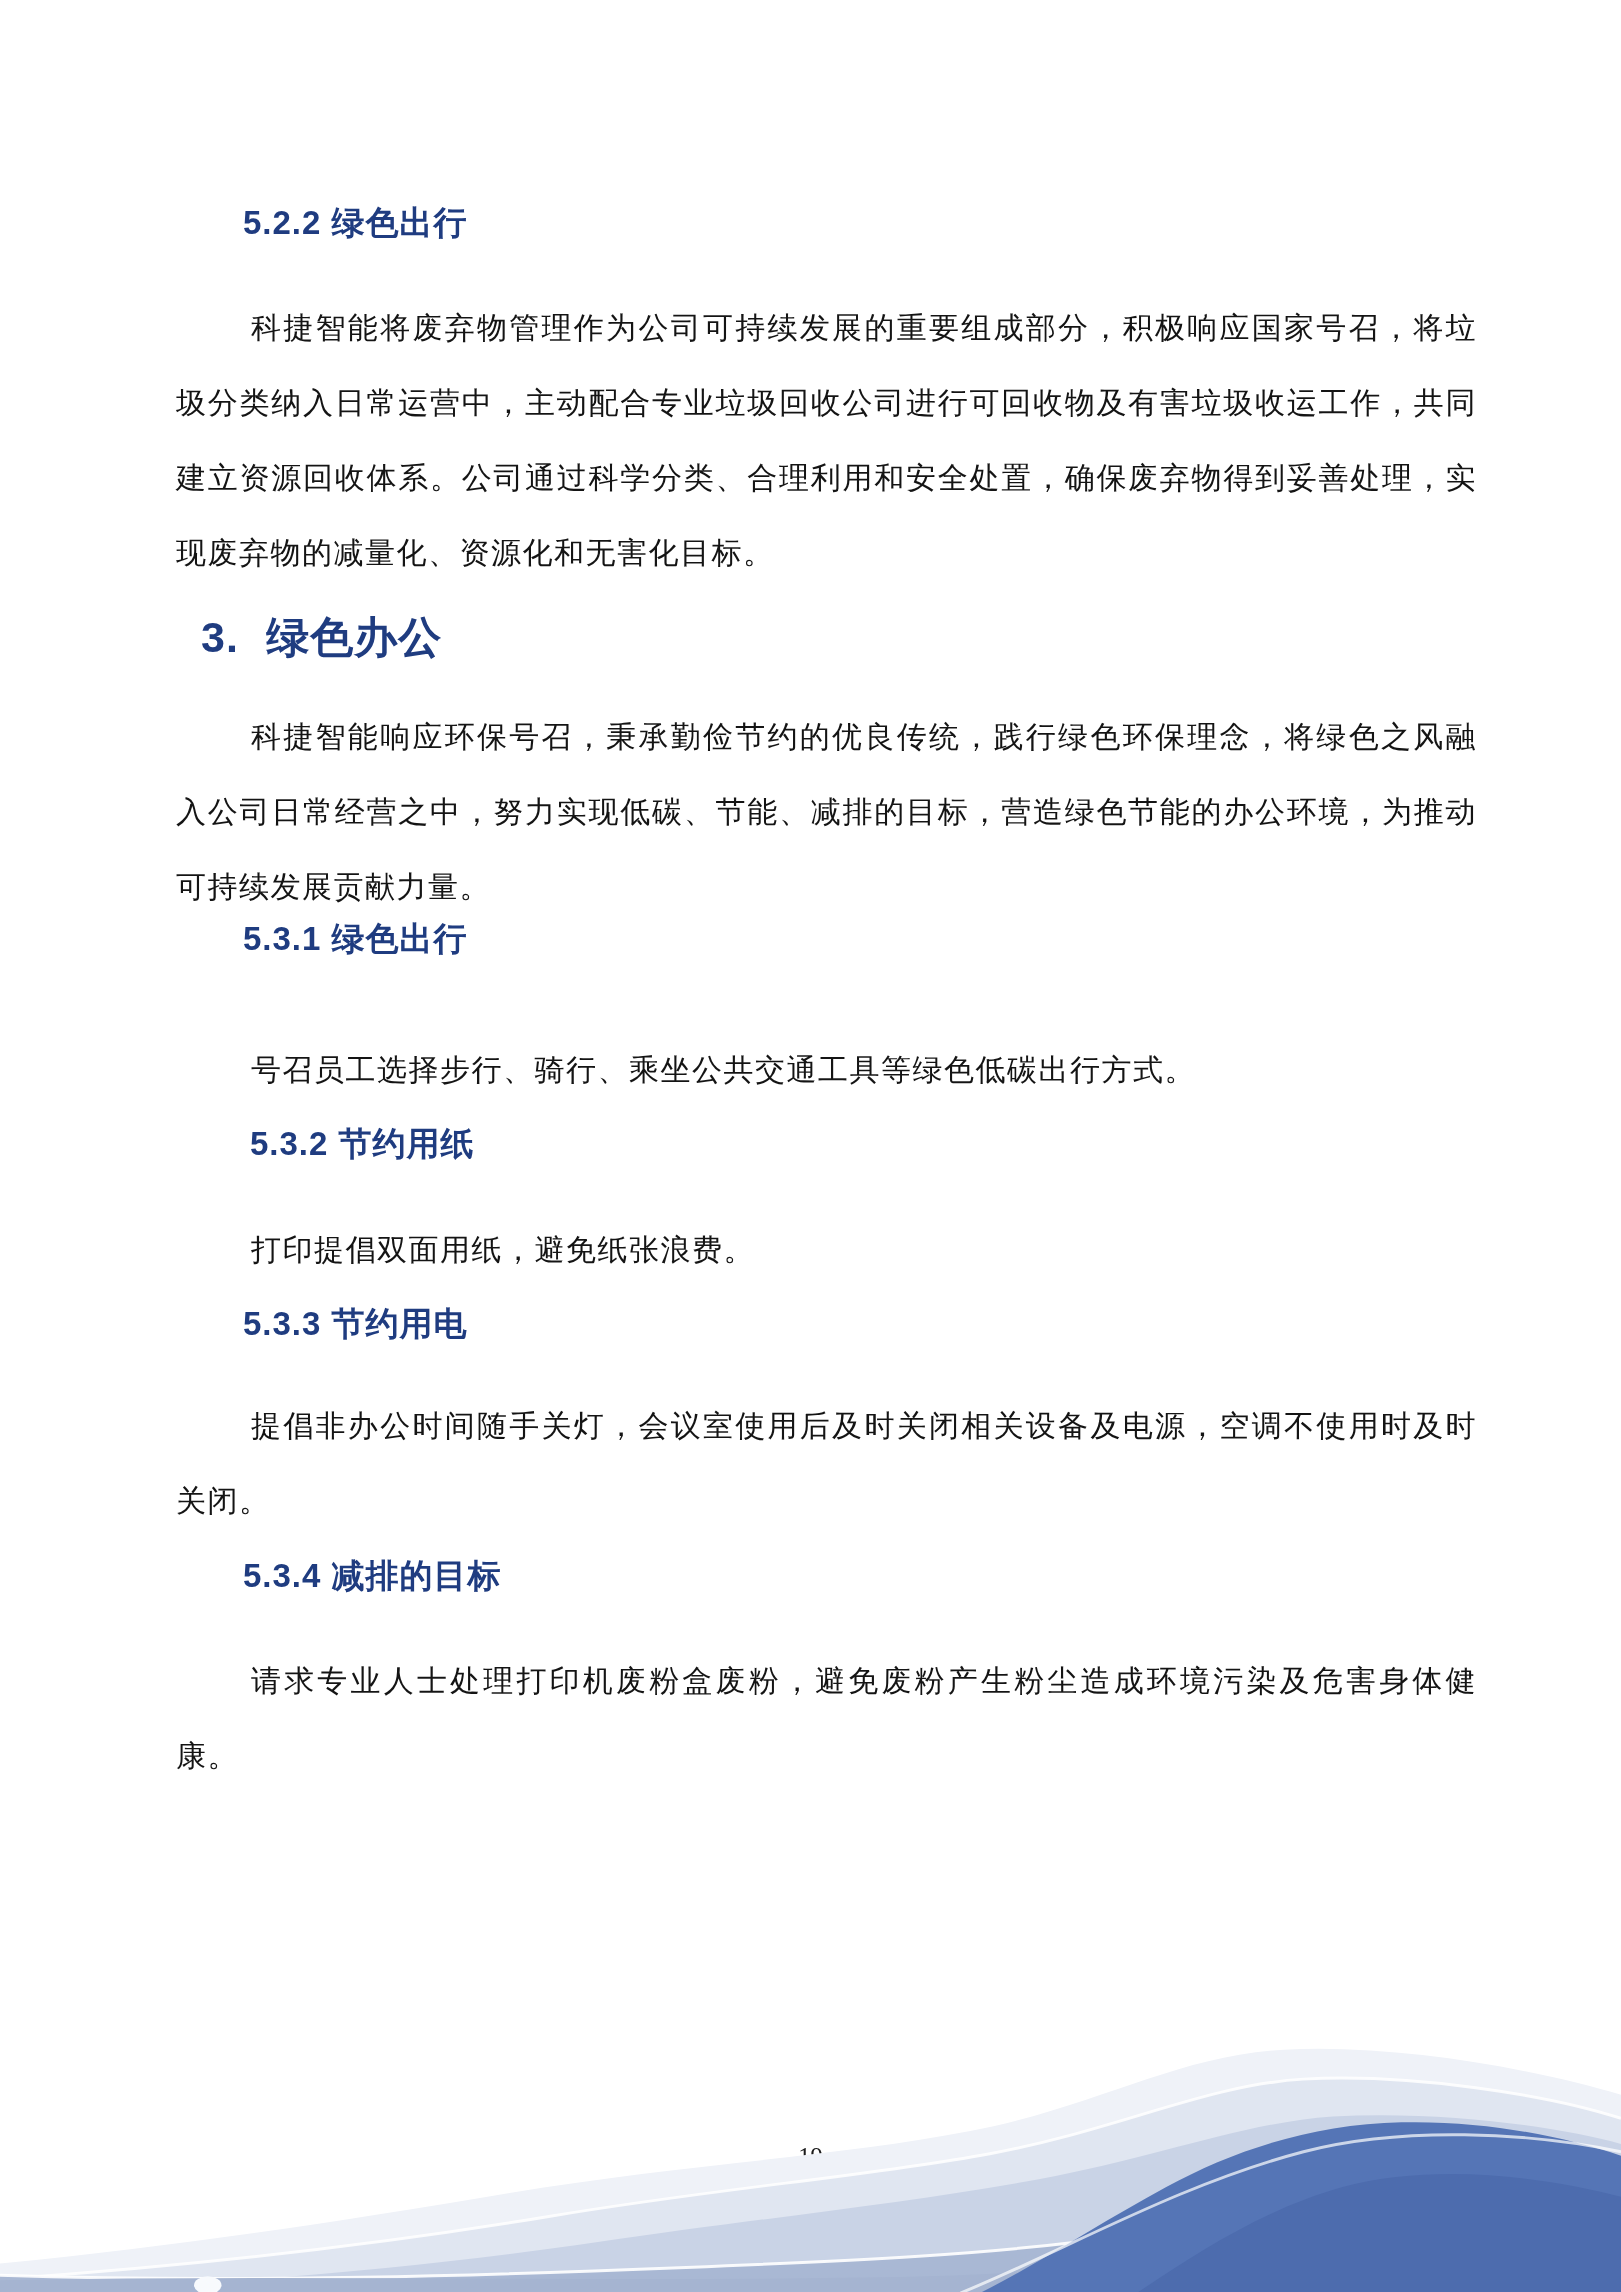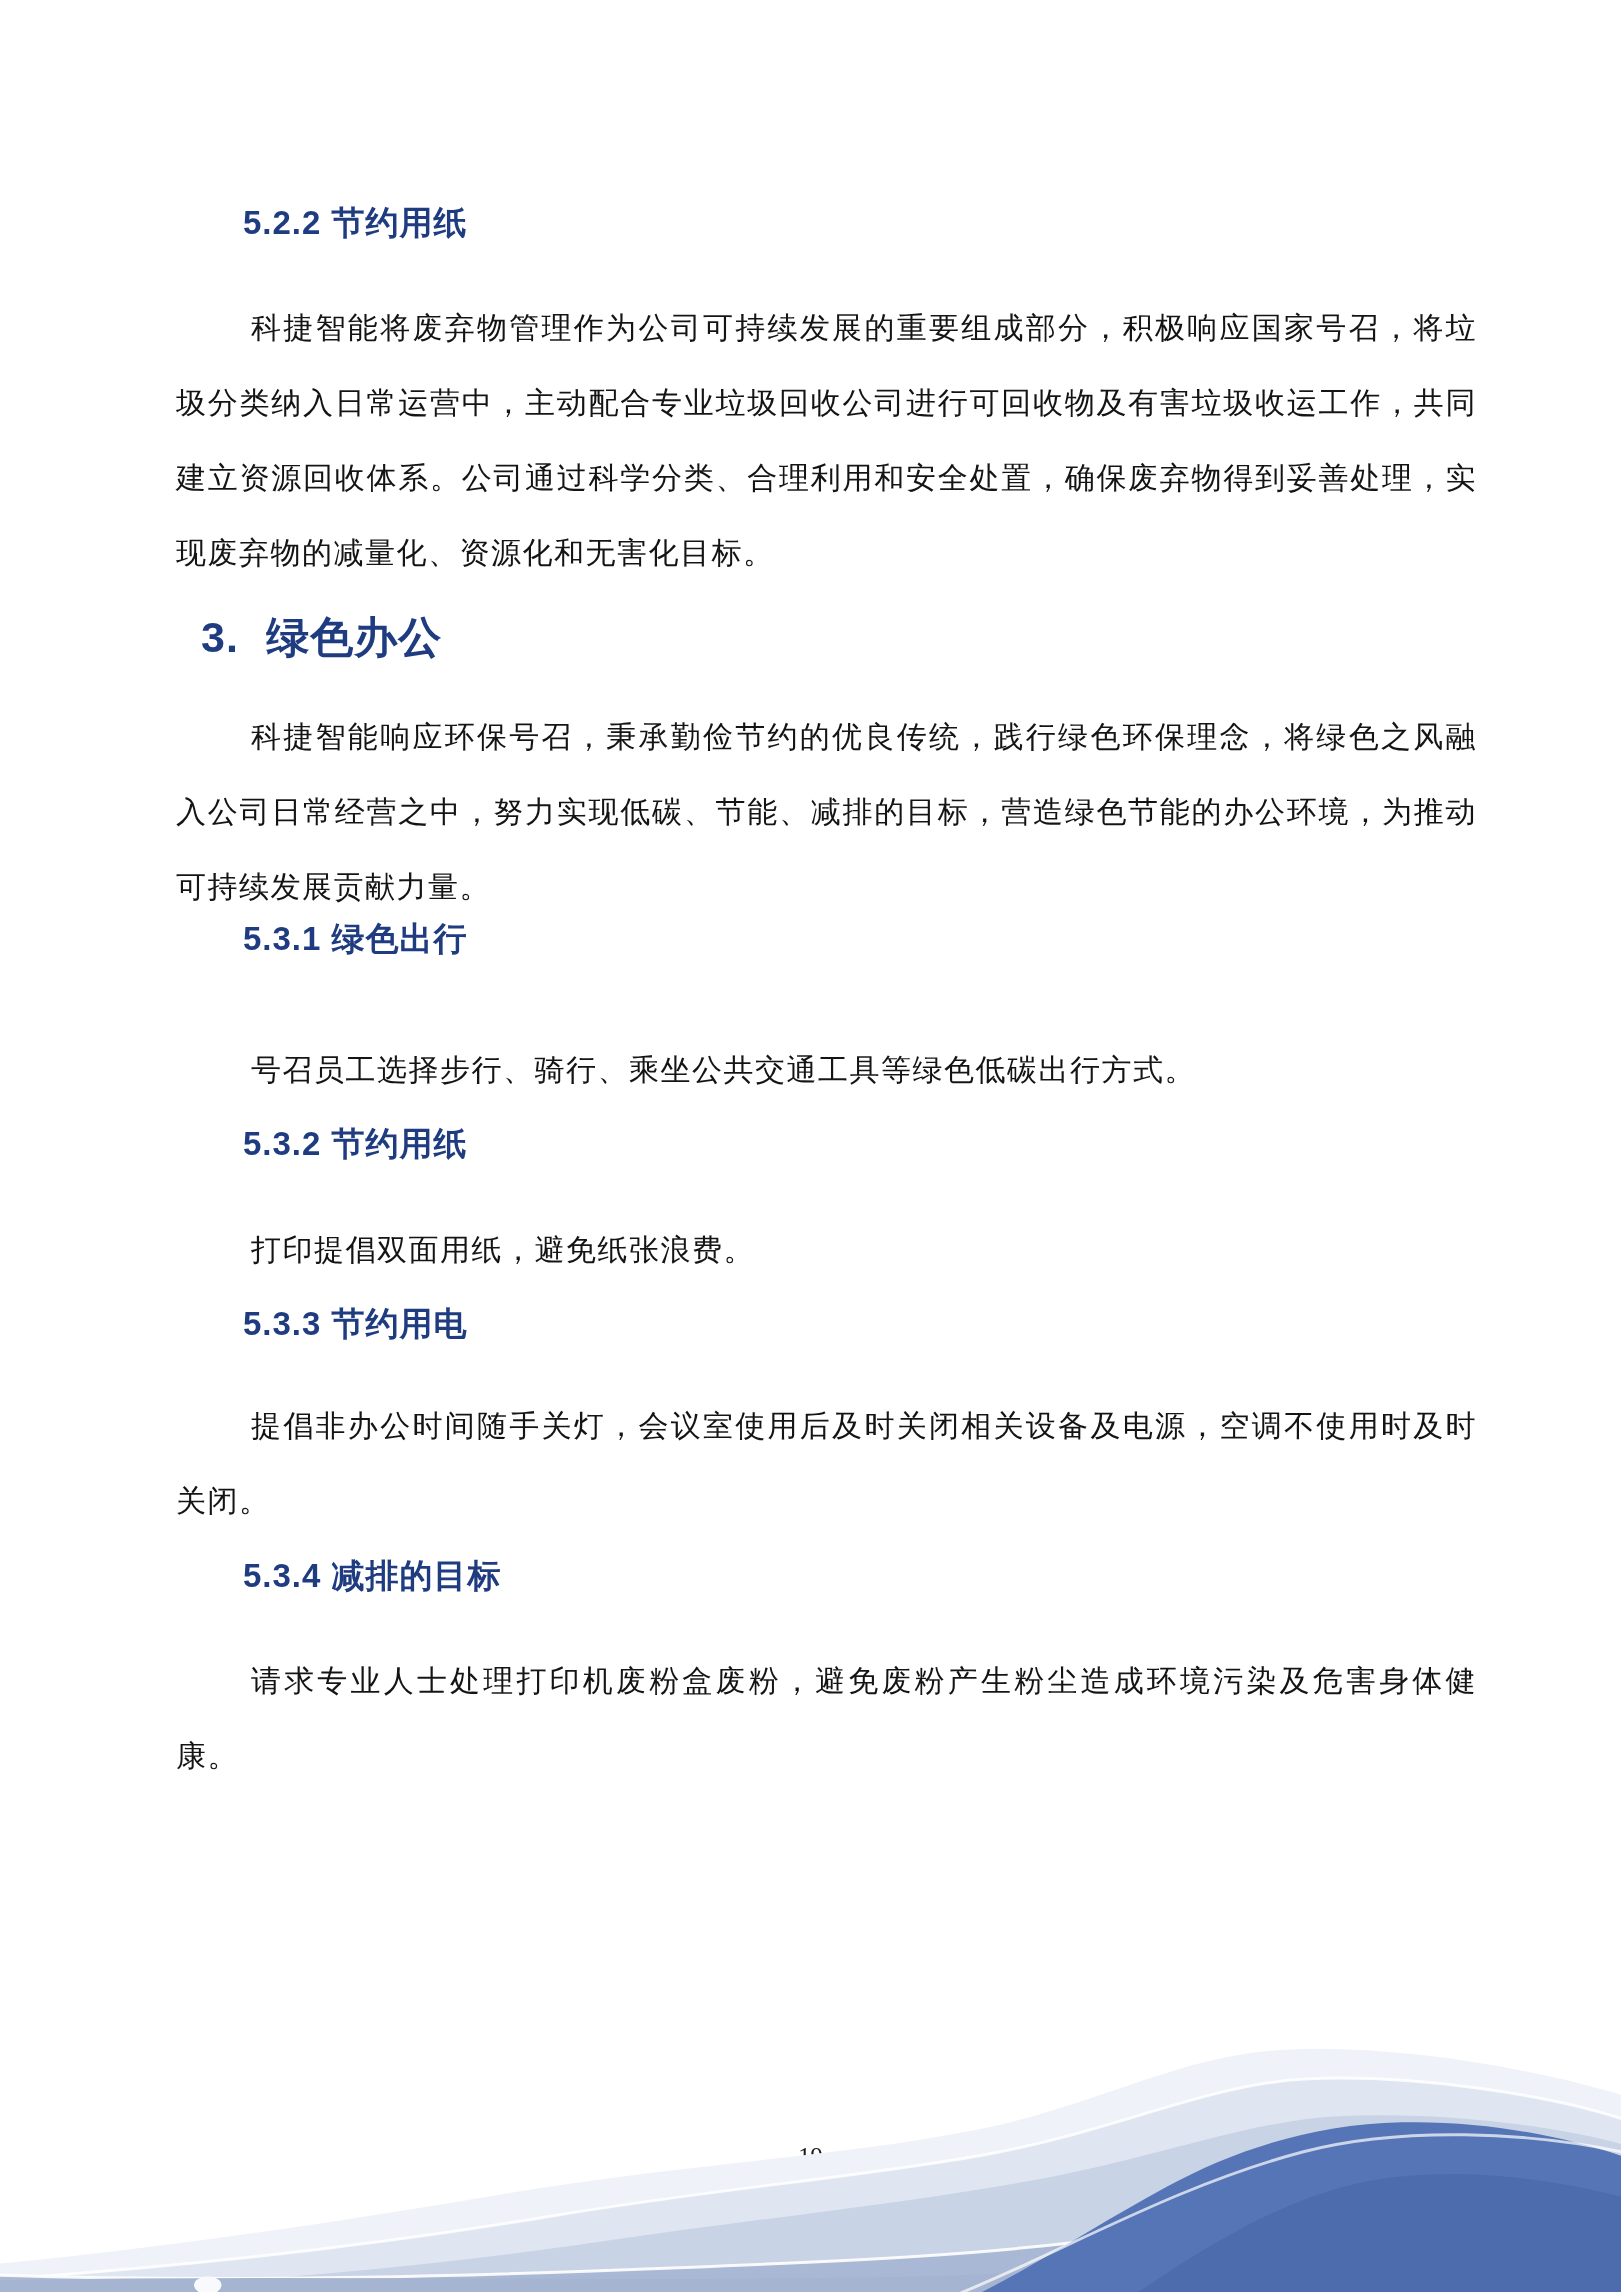--- a/index.html
+++ b/index.html
@@ -29,35 +29,35 @@
   .page-num{
     left:0;width:1621px;top:2143px;text-align:center;
     font-family:"Liberation Serif","DejaVu Serif",serif;
     font-size:24.5px;color:#1b1b1b;
   }
   .footer-art{left:0;top:1930px;width:1621px;height:363px;}
 </style>
 </head>
 <body>
 
-<div class="abs h-sub" style="top:201px;">5.2.2 节约用纸</div>
+<div class="abs h-sub" style="top:201px;">5.2.2 绿色出行</div>
 
 <p class="abs para" style="top:274px;height:314px;">科捷智能将废弃物管理作为公司可持续发展的重要组成部分，积极响应国家号召，将垃圾分类纳入日常运营中，主动配合专业垃圾回收公司进行可回收物及有害垃圾收运工作，共同建立资源回收体系。公司通过科学分类、合理利用和安全处置，确保废弃物得到妥善处理，实现废弃物的减量化、资源化和无害化目标。</p>
 
 <div class="abs h-main" style="top:616px;">
   <span class="h-num">3.</span><span>绿色办公</span>
 </div>
 
 <p class="abs para" style="top:683px;height:245px;">科捷智能响应环保号召，秉承勤俭节约的优良传统，践行绿色环保理念，将绿色之风融入公司日常经营之中，努力实现低碳、节能、减排的目标，营造绿色节能的办公环境，为推动可持续发展贡献力量。</p>
 
 <div class="abs h-sub" style="top:917px;">5.3.1 绿色出行</div>
 
 <p class="abs para" style="top:1016px;height:88px;">号召员工选择步行、骑行、乘坐公共交通工具等绿色低碳出行方式。</p>
 
-<div class="abs h-sub" style="top:1122px;">5.3.2 节约用纸</div>
+<div class="abs h-sub" style="top:1122px;margin-left:7px;">5.3.2 节约用纸</div>
 
 <p class="abs para" style="top:1196px;height:88px;">打印提倡双面用纸，避免纸张浪费。</p>
 
 <div class="abs h-sub" style="top:1302px;">5.3.3 节约用电</div>
 
 <p class="abs para" style="top:1372px;height:167px;">提倡非办公时间随手关灯，会议室使用后及时关闭相关设备及电源，空调不使用时及时关闭。</p>
 
 <div class="abs h-sub" style="top:1554px;">5.3.4 减排的目标</div>
 
 <p class="abs para" style="top:1627px;height:167px;">请求专业人士处理打印机废粉盒废粉，避免废粉产生粉尘造成环境污染及危害身体健康。</p>

